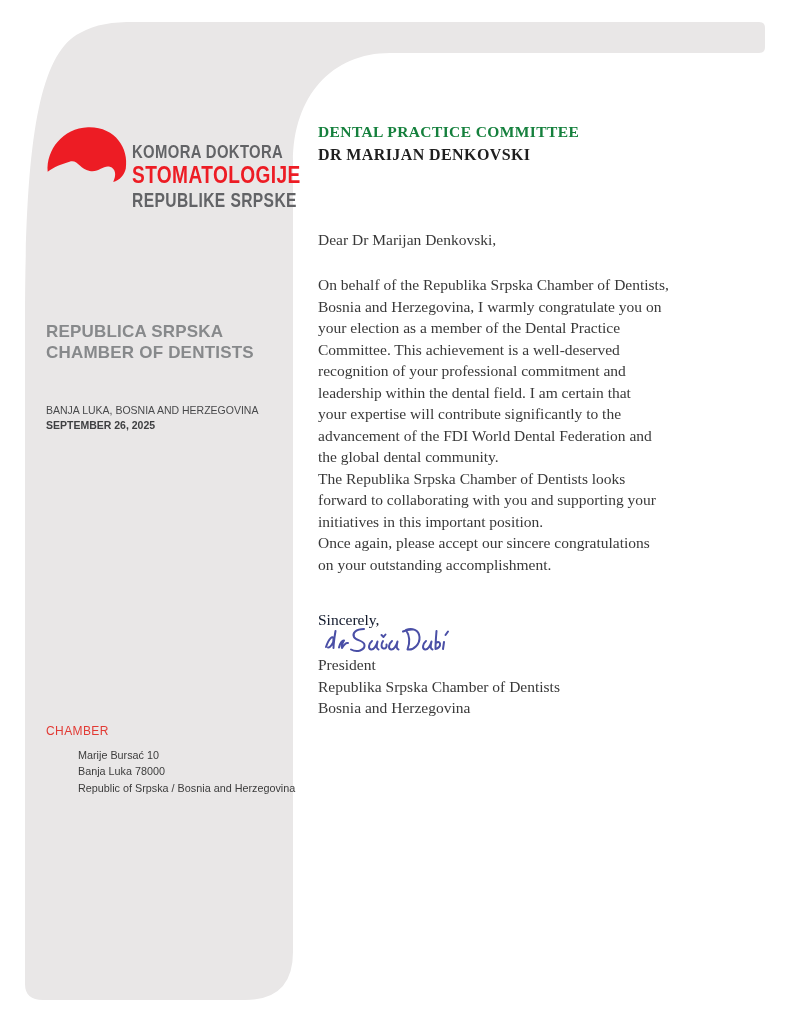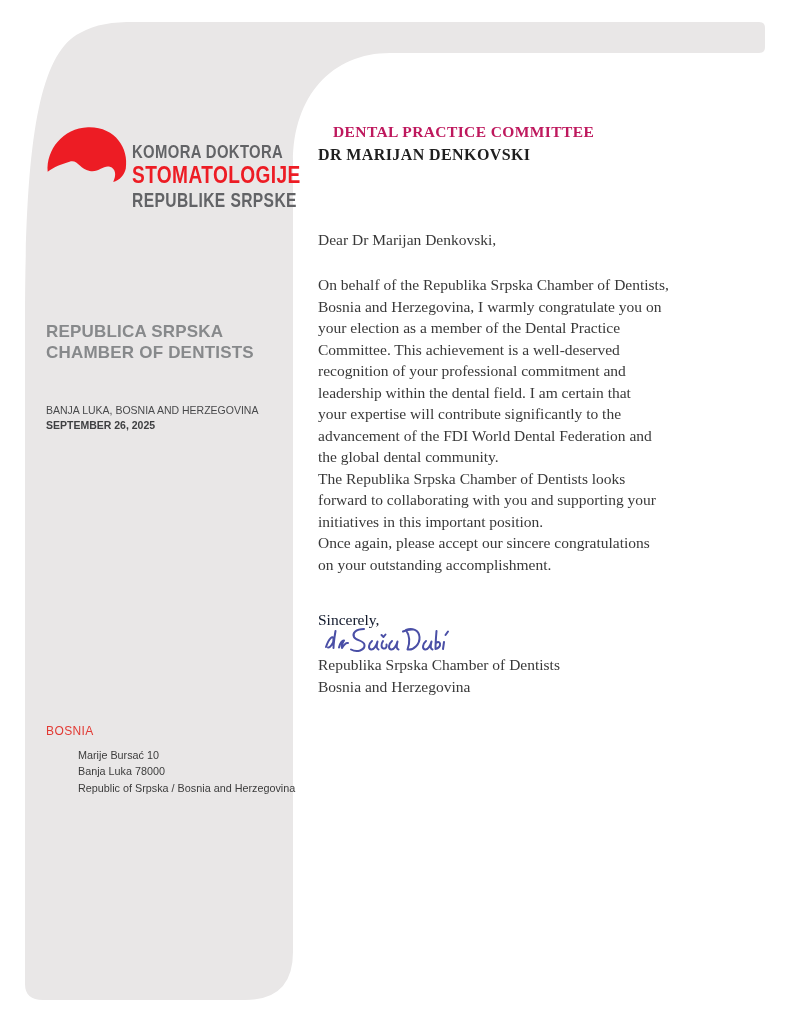--- a/index.html
+++ b/index.html
@@ -20,21 +20,21 @@
   .logo-line3{font-size:20px;color:#626366;}
   
   .org-name{left:46px;top:321px;font-size:17px;font-weight:bold;color:#87898b;line-height:21px;letter-spacing:0.2px;white-space:pre-line;}
   .loc-date{left:46px;top:403px;font-size:10.5px;line-height:15px;}
   .loc-line{color:#48494b;}
   .date-line{color:#3e3f41;font-weight:bold;}
   .addr-label{left:46px;top:724px;font-size:12px;color:#e23a34;letter-spacing:0.4px;}
   .addr-lines{left:46px;top:747px;font-size:10.8px;color:#3c3c3c;line-height:16.3px;white-space:pre-line;margin-left:32px;}
   
   .letter{font-family:"Liberation Serif",serif;}
-  .committee{left:318px;top:123px;font-size:15.5px;font-weight:bold;color:#be185d;letter-spacing:0.4px;margin-left:15px;}
+  .committee{left:318px;top:123px;font-size:15.5px;font-weight:bold;color:#15803d;letter-spacing:0.4px;}
   .recipient{left:318px;top:146px;font-size:16px;font-weight:bold;color:#1f1f1f;letter-spacing:0.4px;}
   .salutation{left:318px;top:231px;font-size:15.5px;color:#393939;}
   .body-text{left:318px;top:274px;width:462px;font-size:15.5px;color:#393939;line-height:21.5px;white-space:pre-line;}
   .closing{left:318px;top:611px;font-size:15.5px;color:#0f172a;}
   .signature-svg{left:320px;top:622px;width:132px;height:35px;}
   .signer-block{left:318px;top:654px;font-size:15.5px;color:#393939;line-height:21.6px;}
 </style>
 </head>
 <body>
 
@@ -73,21 +73,21 @@
 </div>
 
 <div class="abs org-name">REPUBLICA SRPSKA
 CHAMBER OF DENTISTS</div>
 
 <div class="abs loc-date">
   <div class="loc-line">BANJA LUKA, BOSNIA AND HERZEGOVINA</div>
   <div class="date-line">SEPTEMBER 26, 2025</div>
 </div>
 
-<div class="abs addr-label">BOSNIA</div>
+<div class="abs addr-label">CHAMBER</div>
 <div class="abs addr-lines">Marije Bursać 10
 Banja Luka 78000
 Republic of Srpska / Bosnia and Herzegovina</div>
 
 <div class="abs letter committee">DENTAL PRACTICE COMMITTEE</div>
 <div class="abs letter recipient">DR MARIJAN DENKOVSKI</div>
 
 <div class="abs letter salutation">Dear Dr Marijan Denkovski,</div>
 
 <div class="abs letter body-text">On behalf of the Republika Srpska Chamber of Dentists,
@@ -125,15 +125,16 @@
 
     <path d="M106 19 C102.5 22 102 27 105 27.5 C108 28 110.5 23.5 111.5 19.5 C110.5 23.5 110.5 27 112.5 27.5"></path>
 
     <path d="M116.5 9 C116 15 115.5 21 115.5 27 C118.5 26.5 120.5 24 120 21.5 C119.5 19.5 117.5 19.5 116 21"></path>
 
     <path d="M124 20 C123.6 23 123.3 25 123 27 M125.5 13 L128 9.5"></path>
   </g>
 </svg>
 
 <div class="abs letter signer-block">
+  <div>President</div>
   <div>Republika Srpska Chamber of Dentists</div>
   <div>Bosnia and Herzegovina</div>
 </div>
 
 </body></html>

